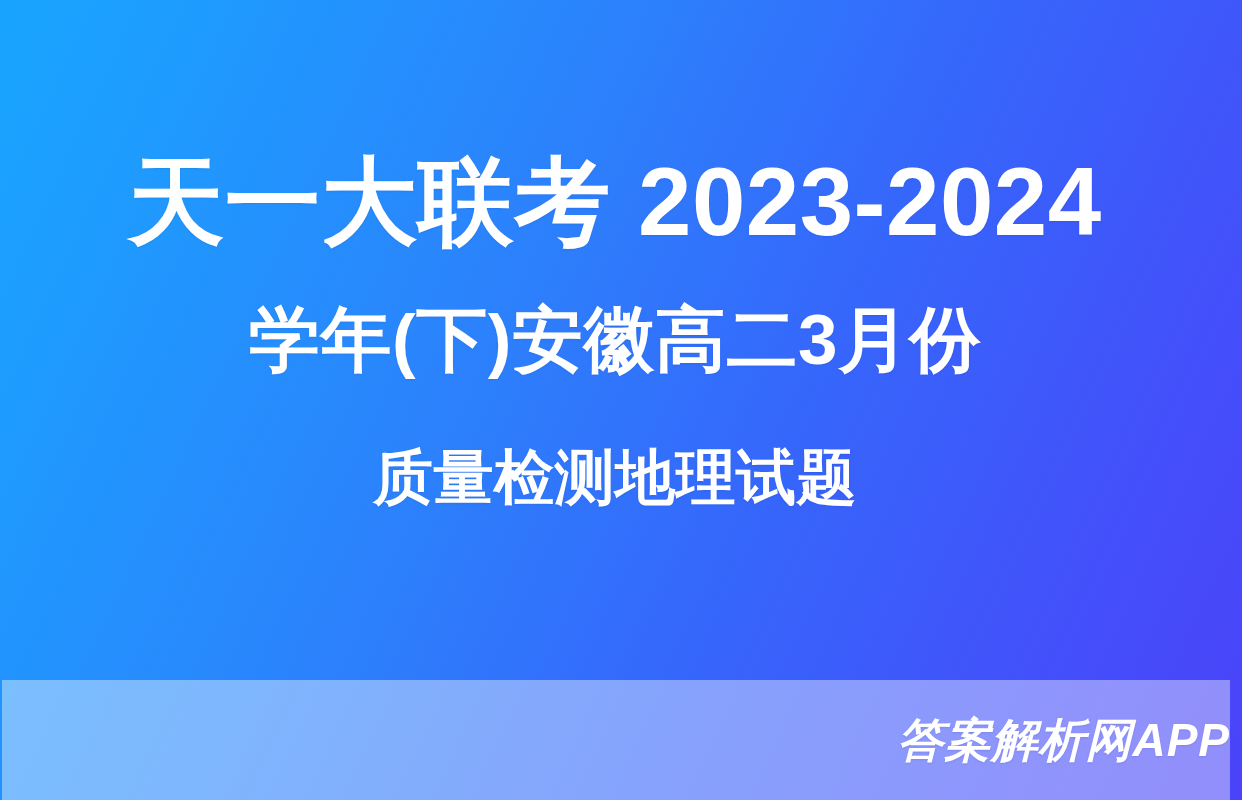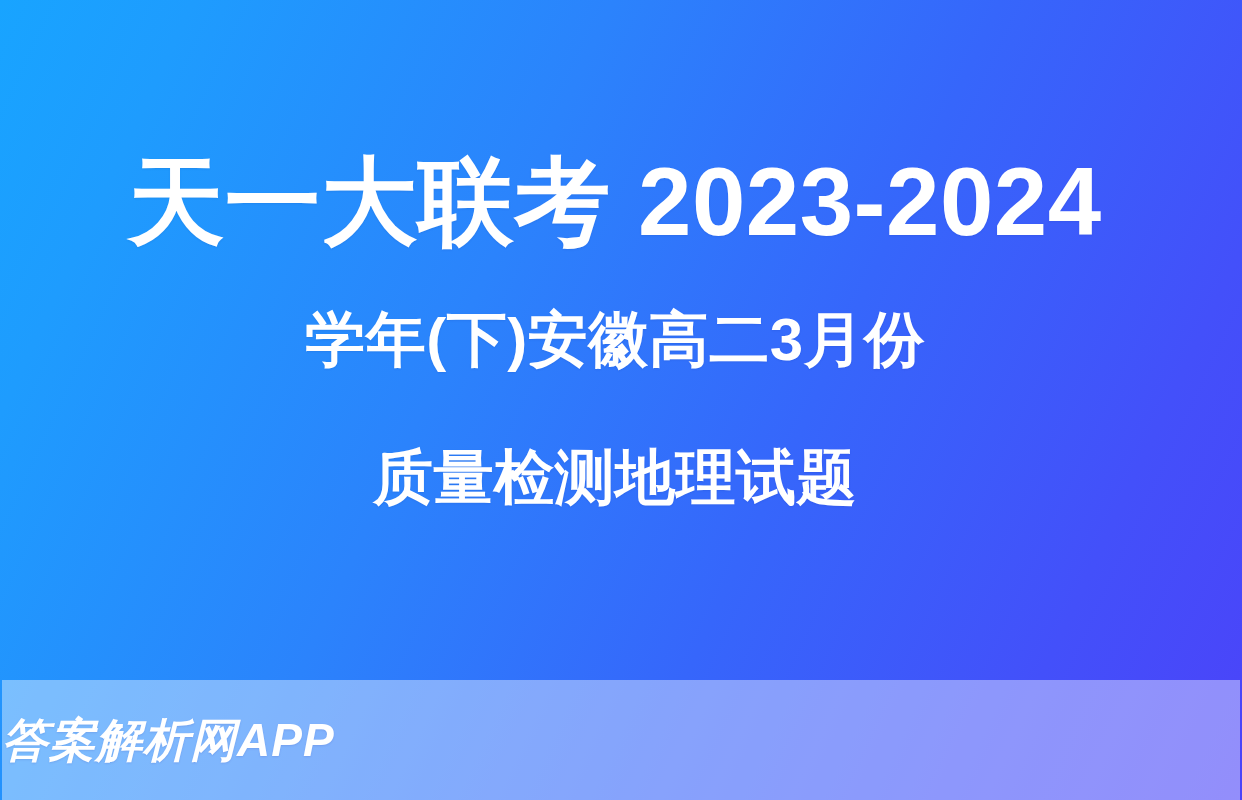--- a/index.html
+++ b/index.html
@@ -45,34 +45,34 @@
     font-weight: 700;
     font-size: 96px;
     line-height: 138px;
     letter-spacing: 0.5px;
     text-align: center;
     white-space: nowrap;
     text-shadow: 0 1px 2px rgba(10, 40, 130, 0.10);
   }
 
   .title-line.line-1 { font-size: 96px; }
-  .title-line.line-2 { font-size: 60px; }
+  .title-line.line-2 { font-size: 71px; }
   .title-line.line-3 { font-size: 60px; }
 
   
   #footer-band {
     position: absolute;
     left: 2px;
-    right: 2px;
+    right: 12px;
     bottom: 0;
     height: 120px;
     background: rgba(255, 255, 255, 0.40);
     display: flex;
     align-items: center;
-    justify-content: flex-start;
+    justify-content: flex-end;
   }
 
   #watermark-text {
     color: #ffffff;
     font-weight: 700;
     font-style: italic;
     font-size: 46px;
     letter-spacing: 1px;
     line-height: 1;
     white-space: nowrap;

